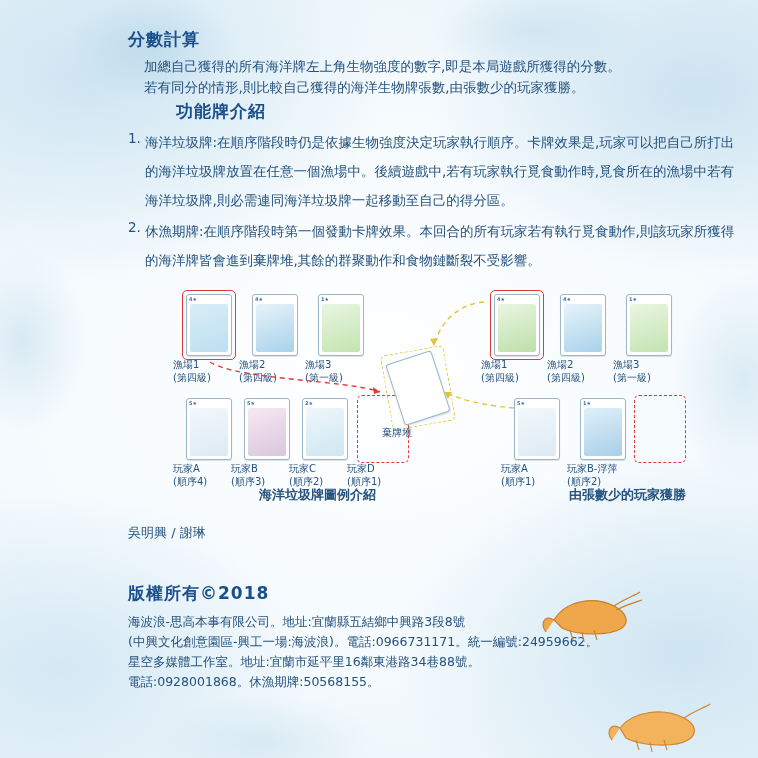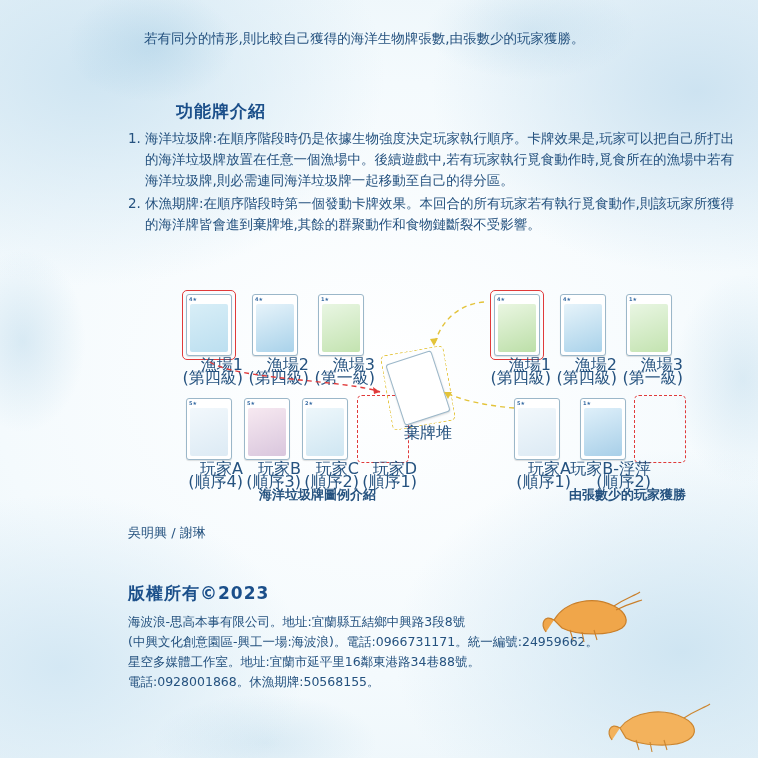--- a/index.html
+++ b/index.html
@@ -38,31 +38,31 @@
   .indent-1{padding-left:16px;text-indent:0;}
 
   
   .sec{position:absolute;}
   #sec-score{left:128px;top:28px;width:600px;}
   #sec-score .h1{margin-bottom:5px;}
   #sec-func{left:128px;top:100px;width:610px;}
   #sec-func .h1{margin-bottom:5px;margin-left:48px;}
   .numitem{display:flex;margin-bottom:2px;}
   .numitem .num{width:17px;flex:0 0 17px;color:#25527f;font-size:13.5px;line-height:21px;}
-  .numitem .txt{color:#25527f;font-size:13.5px;line-height:21px;}
+  .numitem .txt{color:#25527f;font-size:13.5px;line-height:29px;}
 
   
   #diagram{position:absolute;left:128px;top:288px;width:620px;height:230px;}
   .card{
     position:absolute;background:#fff;border:1px solid #9bb7c9;border-radius:3px;
     box-shadow:0 1px 1px rgba(0,0,0,.12);overflow:hidden;
   }
   .card .cnr{position:absolute;left:2px;top:1px;font-size:5px;color:#3b6ea5;font-weight:bold;}
   .card .art{position:absolute;left:3px;top:9px;right:3px;bottom:3px;border-radius:2px;}
-  .lbl{position:absolute;text-align:right;color:#25527f;font-size:16px;line-height:13px;width:70px;}
+  .lbl{position:absolute;text-align:left;color:#25527f;font-size:10px;line-height:13px;width:70px;}
   .caption{position:absolute;text-align:right;color:#25527f;font-size:13px;font-weight:600;width:220px;}
   .redbox{position:absolute;border:1.6px solid #e03a3a;border-radius:5px;}
   .reddash{position:absolute;border:1.6px dashed #e03a3a;border-radius:5px;}
   .yellowdash{position:absolute;border:1.6px dashed #e3c33a;border-radius:5px;}
   .discard{
     position:absolute;background:#fff;border:1px solid #9bb7c9;border-radius:3px;
     transform:rotate(-18deg);box-shadow:0 1px 2px rgba(0,0,0,.15);
   }
 
   
@@ -76,20 +76,22 @@
   
   .shrimp{position:absolute;}
 </style>
 </head>
 <body>
 
 <div id="page">
   <div class="content">
 
     <div class="sec" id="sec-score">
+      <div class="heading h1">分數計算</div>
+      <div class="body-text indent-1">加總自己獲得的所有海洋牌左上角生物強度的數字,即是本局遊戲所獲得的分數。</div>
       <div class="body-text indent-1">若有同分的情形,則比較自己獲得的海洋生物牌張數,由張數少的玩家獲勝。</div>
     </div>
 
     <div class="sec" id="sec-func">
       <div class="heading h1">功能牌介紹</div>
       <div class="numitem">
         <div class="num">1.</div>
         <div class="txt">海洋垃圾牌:在順序階段時仍是依據生物強度決定玩家執行順序。卡牌效果是,玩家可以把自己所打出的海洋垃圾牌放置在任意一個漁場中。後續遊戲中,若有玩家執行覓食動作時,覓食所在的漁場中若有海洋垃圾牌,則必需連同海洋垃圾牌一起移動至自己的得分區。</div>
       </div>
       <div class="numitem">
@@ -211,21 +213,21 @@
       </div>
 
       <div class="caption" style="left:338px;top:198px;">由張數少的玩家獲勝</div>
     </div>
 
     <div id="sec-design">
       <div class="names">吳明興 / 謝琳</div>
     </div>
 
     <div id="sec-copy">
-      <div class="heading h1">版權所有©2023</div>
+      <div class="heading h1">版權所有©2018</div>
       <div class="cline">海波浪-思高本事有限公司。地址:宜蘭縣五結鄉中興路3段8號</div>
       <div class="cline">(中興文化創意園區-興工一場:海波浪)。電話:0966731171。統一編號:24959662。</div>
       <div class="cline">星空多媒體工作室。地址:宜蘭市延平里16鄰東港路34巷88號。</div>
       <div class="cline">電話:0928001868。休漁期牌:50568155。</div>
     </div>
 
     <svg class="shrimp" style="left:534px;top:580px;width:110px;height:70px;" viewBox="0 0 110 70">
       <path d="M20 40 C 32 20, 60 16, 80 26 C 92 32, 96 42, 88 48 C 76 56, 44 56, 28 48 Z" fill="#f0a64a" stroke="#c97f2a" stroke-width="1.2"></path>
       <path d="M80 26 C 92 18, 100 16, 106 12" stroke="#c97f2a" stroke-width="1.2" fill="none"></path>
       <path d="M82 30 C 94 24, 102 22, 108 20" stroke="#c97f2a" stroke-width="1.2" fill="none"></path>

